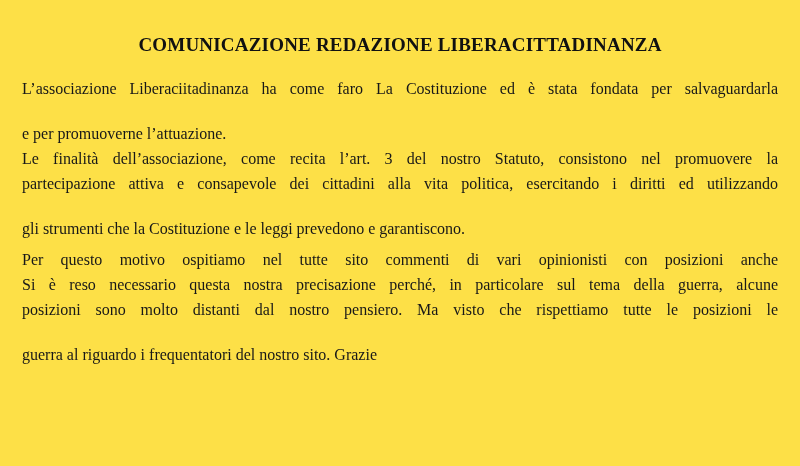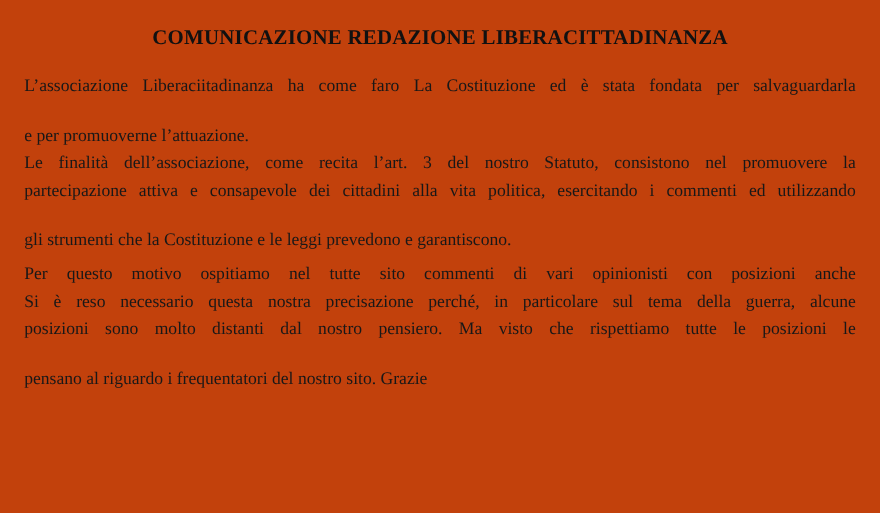--- a/index.html
+++ b/index.html
@@ -4,26 +4,26 @@
 <style>
   html, body {
     margin: 0;
     padding: 0;
     background: #ffffff;
   }
   .page {
     position: relative;
     width: 800px;
     height: 466px;
-    background: #c2410c;
+    background: #fde047;
     overflow: hidden;
     font-family: "Liberation Serif", "DejaVu Serif", serif;
     color: #181818;
     box-sizing: border-box;
-    padding-top: 23px;
+    padding-top: 33px;
   }
   .doc-title {
     margin: 0;
     text-align: center;
     font-size: 19px;
     line-height: 24px;
     font-weight: 700;
     letter-spacing: 0.2px;
     color: #111111;
   }
@@ -62,35 +62,35 @@
 
   <div class="content">
 
     <div class="block">
       <div class="para">
         <div class="line">L’associazione Liberaciitadinanza ha come faro La Costituzione ed è stata fondata per salvaguardarla</div>
         <div class="line last">e per promuoverne l’attuazione.</div>
       </div>
       <div class="para">
         <div class="line">Le finalità dell’associazione, come recita l’art. 3 del nostro Statuto, consistono nel promuovere la</div>
-        <div class="line">partecipazione attiva e consapevole dei cittadini alla vita politica, esercitando i commenti ed utilizzando</div>
+        <div class="line">partecipazione attiva e consapevole dei cittadini alla vita politica, esercitando i diritti ed utilizzando</div>
         <div class="line last">gli strumenti che la Costituzione e le leggi prevedono e garantiscono.</div>
       </div>
     </div>
 
     <div class="block">
       <div class="para">
         <div class="line">Per questo motivo ospitiamo nel tutte sito commenti di vari opinionisti con posizioni anche</div>
       </div>
       <div class="para">
         <div class="line">Si è reso necessario questa nostra precisazione perché, in particolare sul tema della guerra, alcune</div>
         <div class="line">posizioni sono  molto distanti dal nostro pensiero. Ma visto che rispettiamo tutte le posizioni le</div>
       </div>
     </div>
 
     <div class="block">
       <div class="para">
-        <div class="line last">pensano al riguardo i frequentatori del nostro sito. Grazie</div>
+        <div class="line last">guerra al riguardo i frequentatori del nostro sito. Grazie</div>
       </div>
     </div>
 
   </div>
 </div>
 
 </body></html>

